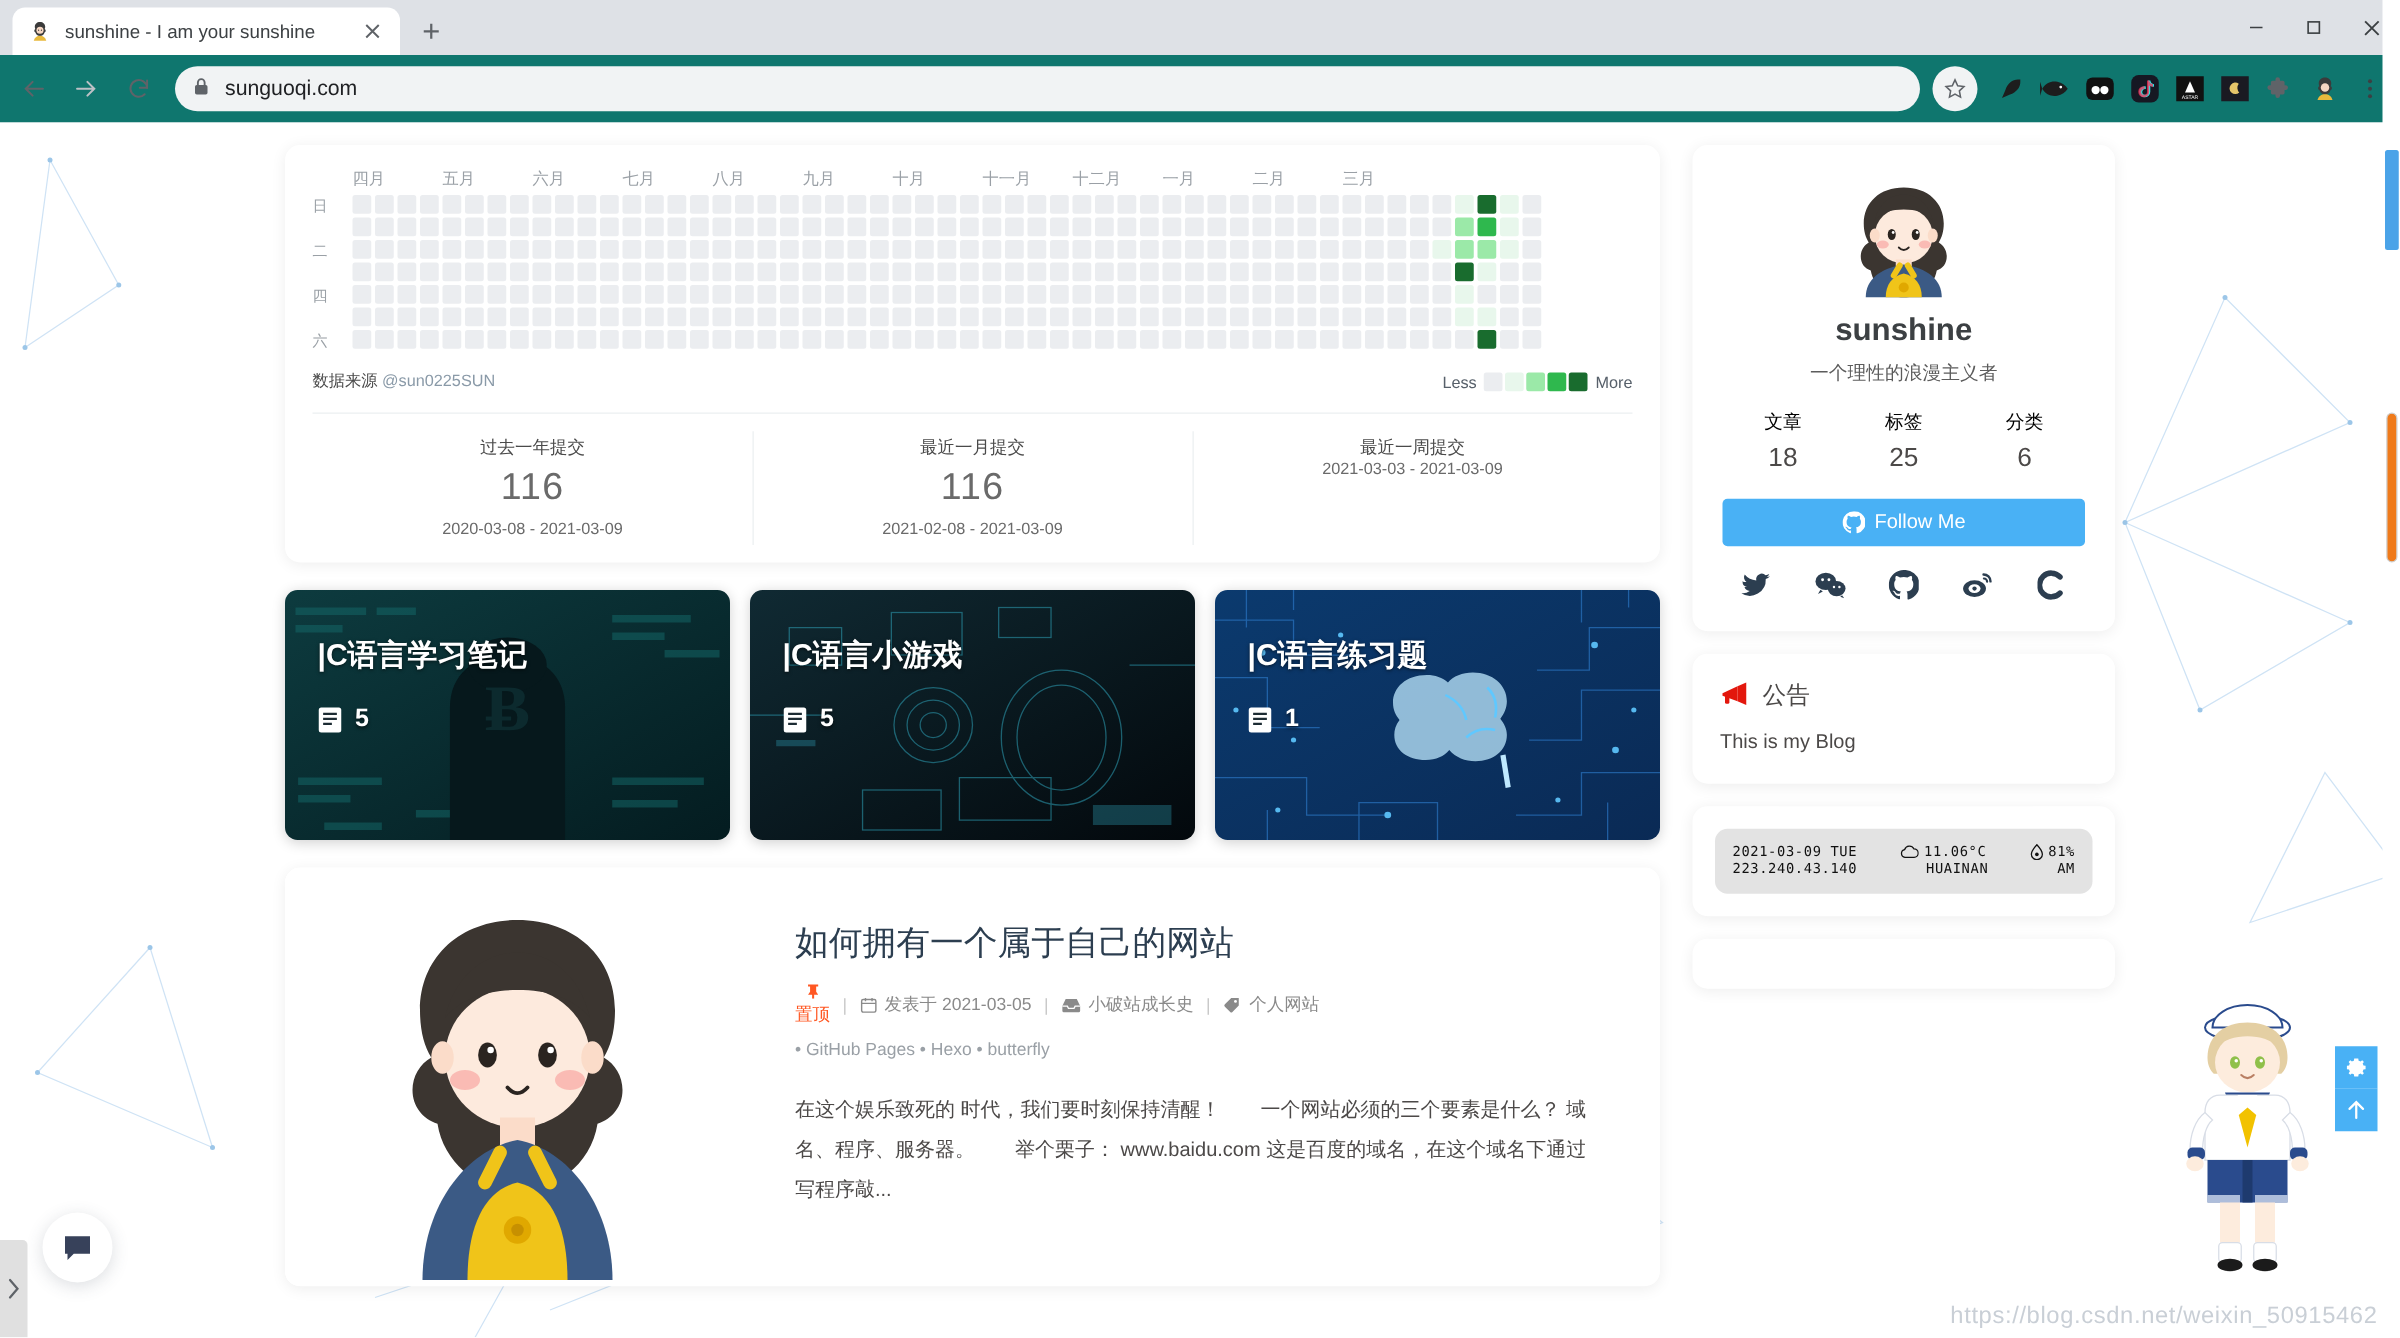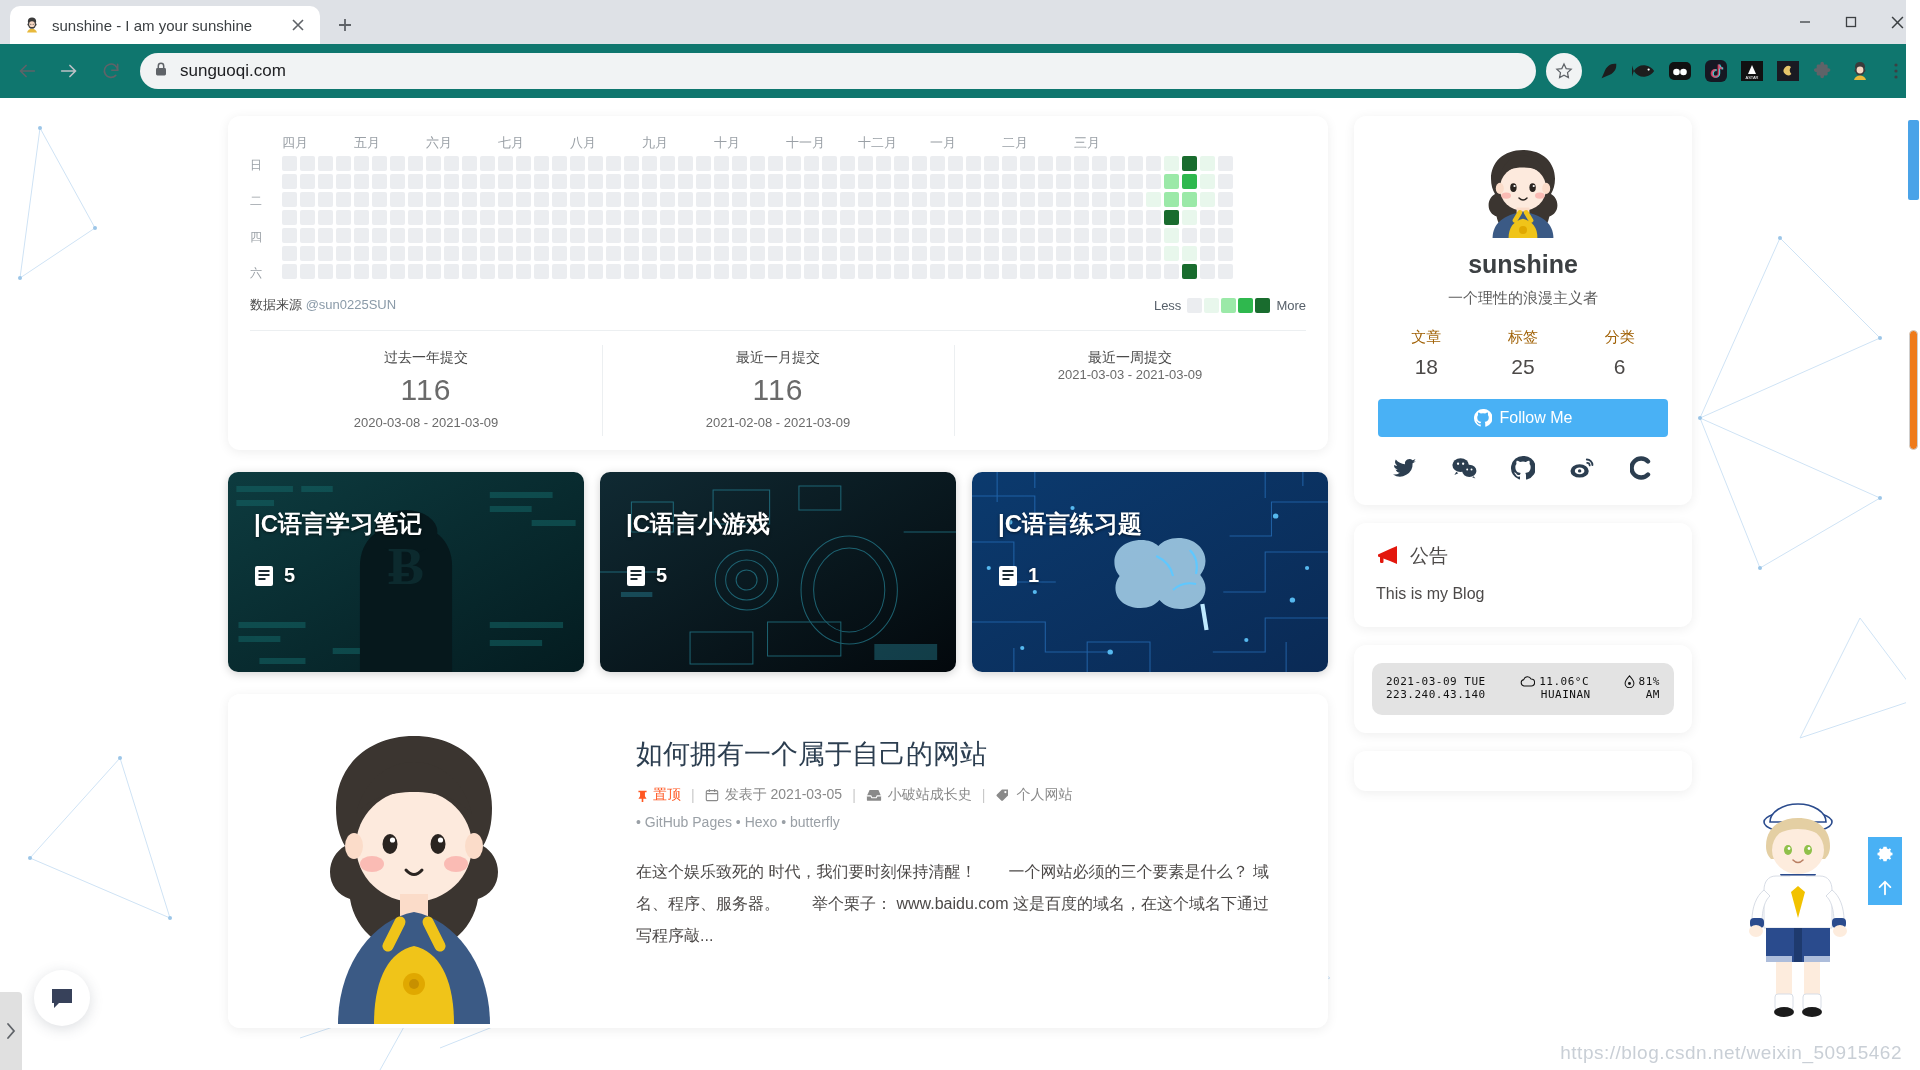--- a/index.html
+++ b/index.html
@@ -100,32 +100,32 @@
   .cat-title { font-size:24px; font-weight:bold; text-shadow:0 1px 3px rgba(0,0,0,.6); }
   .cat-count { display:flex; align-items:center; gap:10px; margin-top:24px; font-size:20px; font-weight:bold; text-shadow:0 1px 3px rgba(0,0,0,.6); }
 
   
   .post-card { margin-top:22px; display:flex; overflow:hidden; min-height:330px; }
   .post-thumb { width:372px; flex:0 0 372px; position:relative; overflow:hidden; background:#fff; }
   .post-body { flex:1 1 auto; padding:42px 54px 0 36px; }
   .post-title { font-size:27px; color:#2c3e50; font-weight:400; }
   .post-meta { margin-top:14px; font-size:14px; color:#8a8a8a; display:flex; align-items:center; flex-wrap:wrap; gap:6px; }
   .post-meta .sep { color:#c9c9c9; margin:0 4px; }
-  .pin { color:#ff5722; display:inline-flex; align-items:center; gap:4px; }
+  .pin { color:#ff5722; display:inline-flex; align-items:center; gap:4px;flex-direction:column; }
   .post-tags { margin-top:10px; font-size:14px; color:#9aa0a6; }
   .post-excerpt { margin-top:26px; font-size:16px; line-height:2; color:#4c4948; }
 
   
   .author-card { padding:26px 24px 24px; text-align:center; }
   .avatar { width:96px; height:96px; margin:0 auto; display:block; }
   .author-name { font-size:25px; font-weight:bold; color:#3c4043; margin-top:12px; }
   .author-desc { font-size:15px; color:#5c5c5c; margin-top:10px; }
   .author-stats { display:flex; margin-top:20px; }
   .astat { flex:1 1 0; }
-  .astat-label { font-size:15px; color:#a16207; }
+  .astat-label { font-size:15px; color:#000000; }
   .astat-value { font-size:21px; color:#4c4948; margin-top:8px; }
   .follow-btn {
     margin-top:20px; height:38px; border-radius:4px; background:#49b1f5; color:#fff;
     display:flex; align-items:center; justify-content:center; gap:8px;
     font-size:16px; cursor:pointer;
   }
   .socials { display:flex; justify-content:space-between; margin-top:18px; padding:0 14px; }
   .social { width:26px; height:26px; display:flex; align-items:center; justify-content:center; color:#2c3e50; }
 
   

